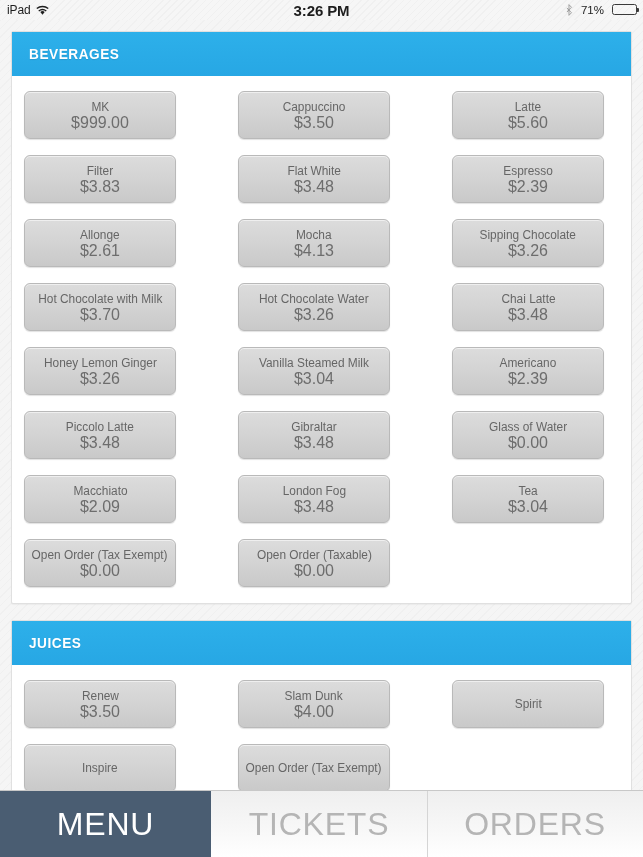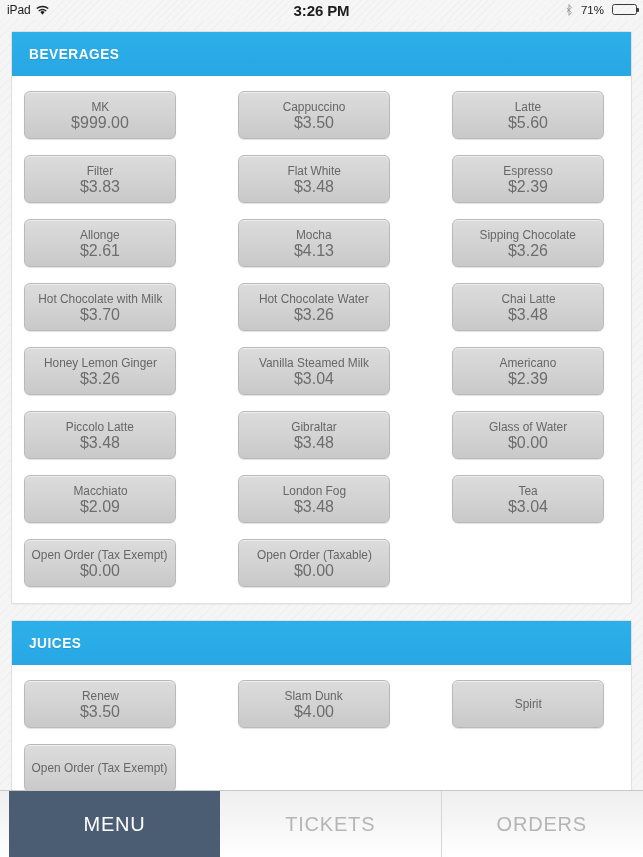--- a/index.html
+++ b/index.html
@@ -170,25 +170,24 @@
     display: flex;
     z-index: 30;
     border-top: 1px solid #c8c8c8;
     background: linear-gradient(to bottom, #efefef 0%, #f7f7f7 55%, #ffffff 100%);
   }
   .tab {
     flex: 1 1 0;
     display: flex;
     align-items: center;
     justify-content: center;
-    font-size: 20px;
+    font-size: 32px;
     letter-spacing: 0.8px;
     cursor: pointer;
     position: relative;
-    margin-left: 9px;
   }
   .tab.inactive { color: #b5b5b5; text-align: right; }
   .tab.inactive + .tab.inactive::before {
     content: "";
     position: absolute;
     left: 0; top: 0; bottom: 0;
     width: 1px;
     background: #d5d5d5;
   }
   .tab.active {
@@ -336,20 +335,24 @@
         </div>
         <div class="item-button">
           <span class="item-name">Slam Dunk</span>
           <span class="item-price">$4.00</span>
         </div>
         <div class="item-button">
           <span class="item-name">Spirit</span>
           <span class="item-price"></span>
         </div>
         <div class="item-button">
+          <span class="item-name">Inspire</span>
+          <span class="item-price"></span>
+        </div>
+        <div class="item-button">
           <span class="item-name">Open Order (Tax Exempt)</span>
           <span class="item-price"></span>
         </div>
       </div>
     </div>
   </div>
 
 <div id="tab-bar">
     <div class="tab active">
       <span>MENU</span>

